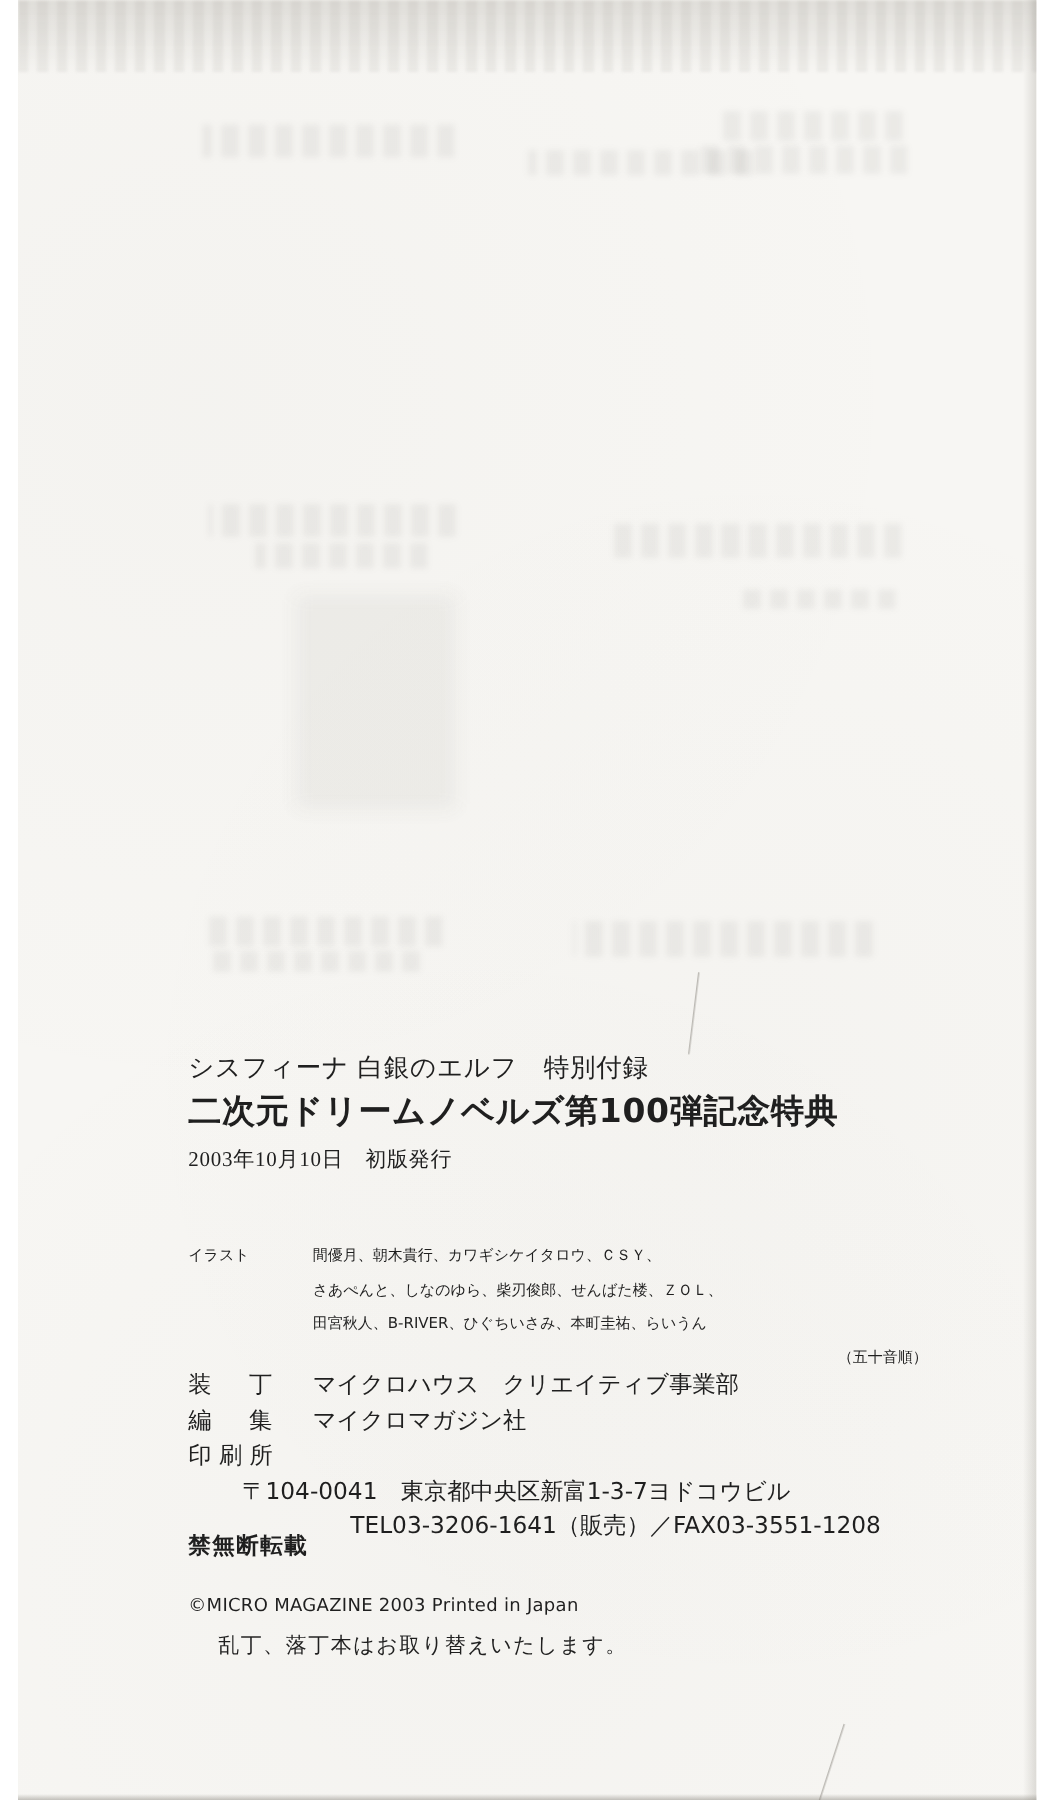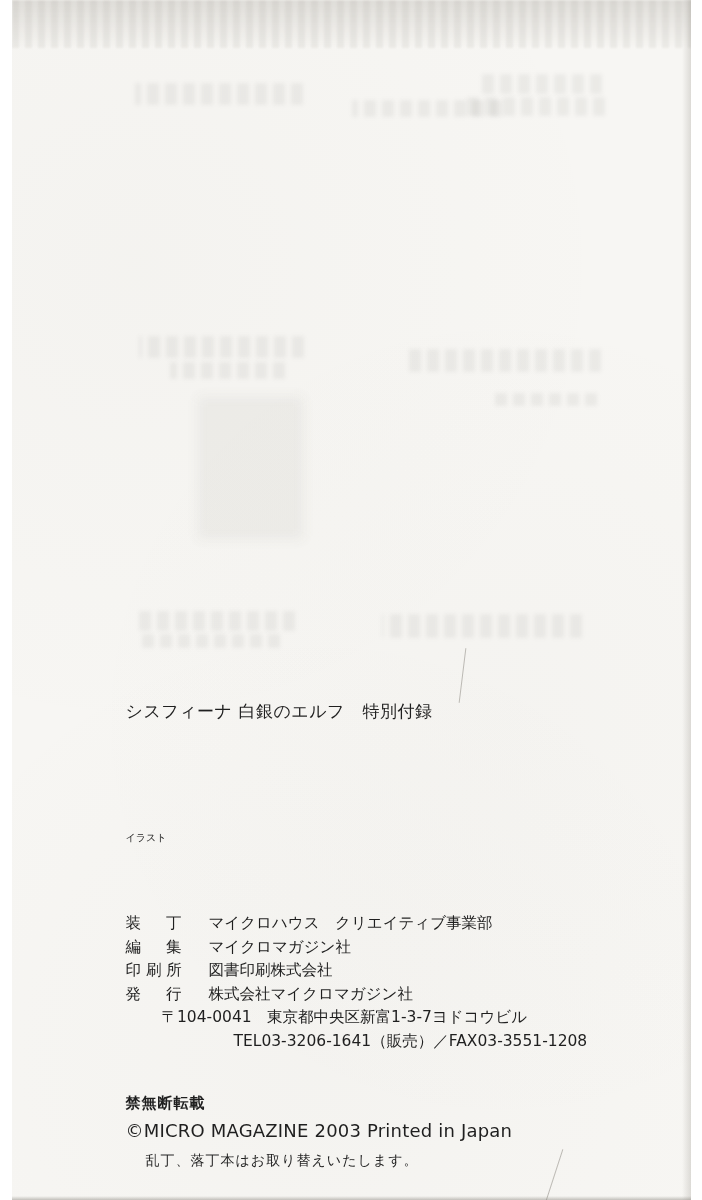--- a/index.html
+++ b/index.html
@@ -54,23 +54,23 @@
   .credits .names div { white-space:nowrap; }
   .order-note { text-align:right; }
 
   .staff { position:absolute; left:114px; top:912px; font-size:15.5px; line-height:23.6px; }
   .staff-row { display:grid; grid-template-columns:83px auto; }
   .staff-label { display:inline-block; width:56px; text-align:justify; text-align-last:justify; white-space:nowrap; }
   .staff-value { white-space:nowrap; }
   .addr { margin-left:36px; white-space:nowrap; }
   .tel  { margin-left:108px; white-space:nowrap; }
 
-  .ftr { position:absolute; left:114px; top:1094px; }
+  .ftr { position:absolute; left:114px; top:1021px; }
   .rights { font-size:15px; font-weight:bold; letter-spacing:1px; }
-  .copyright { font-size:18px; margin-top:7px; letter-spacing:.2px; white-space:nowrap;text-align:right; }
+  .copyright { font-size:12px; margin-top:23px; letter-spacing:.2px; white-space:nowrap; }
   .replace { font-size:14px; margin-top:11px; letter-spacing:1px; white-space:nowrap;margin-left:20px; }
 </style>
 </head>
 <body>
 
 <div class="page">
 
   <div class="scan-top"></div>
   <div class="scan-right"></div>
   <div class="scan-bottom"></div>
@@ -85,42 +85,45 @@
   <div class="ghost" style="left:480px; top:393px; width:105px; height:13px;"></div>
   <div class="ghost soft" style="left:185px; top:396px; width:107px; height:144px;"></div>
   <div class="ghost" style="left:123px; top:611px; width:160px; height:20px;"></div>
   <div class="ghost" style="left:128px; top:634px; width:140px; height:14px;"></div>
   <div class="ghost" style="left:370px; top:614px; width:200px; height:24px;"></div>
   <div class="scratch" style="left:450px; top:648px; height:55px; transform:rotate(7deg);"></div>
   <div class="scratch" style="left:542px; top:1148px; height:54px; transform:rotate(18deg);"></div>
 
   <div class="hdr">
     <div class="series">シスフィーナ 白銀のエルフ　特別付録</div>
+    <div class="title-bold">二次元ドリームノベルズ第100弾記念特典</div>
+    <div class="edition">2003年10月10日　初版発行</div>
   </div>
 
   <div class="credits">
     <div class="staff-label-col">イラスト</div>
+    <div class="names">
+      <div>間優月、朝木貴行、カワギシケイタロウ、ＣＳＹ、</div>
+      <div>さあぺんと、しなのゆら、柴刃俊郎、せんばた楼、ＺＯＬ、</div>
+      <div>田宮秋人、B-RIVER、ひぐちいさみ、本町圭祐、らいうん</div>
+      <div class="order-note">（五十音順）</div>
+    </div>
   </div>
 
   <div class="staff">
     <div class="staff-row">
       <span class="staff-label">装　丁</span>
       <span class="staff-value">マイクロハウス　クリエイティブ事業部</span>
     </div>
     <div class="staff-row">
       <span class="staff-label">編　集</span>
       <span class="staff-value">マイクロマガジン社</span>
     </div>
     <div class="staff-row">
       <span class="staff-label">印 刷 所</span>
-      <span class="staff-value">図書印刷株式会社</span>
-    </div>
-    <div class="staff-row">
-      <span class="staff-label">発　行</span>
-      <span class="staff-value">株式会社マイクロマガジン社</span>
     </div>
     <div class="addr">〒104-0041　東京都中央区新富1-3-7ヨドコウビル</div>
     <div class="tel">TEL03-3206-1641（販売）／FAX03-3551-1208</div>
   </div>
 
   <div class="ftr">
     <div class="rights">禁無断転載</div>
     <div class="copyright">©MICRO MAGAZINE 2003 Printed in Japan</div>
     <div class="replace">乱丁、落丁本はお取り替えいたします。</div>
   </div>

